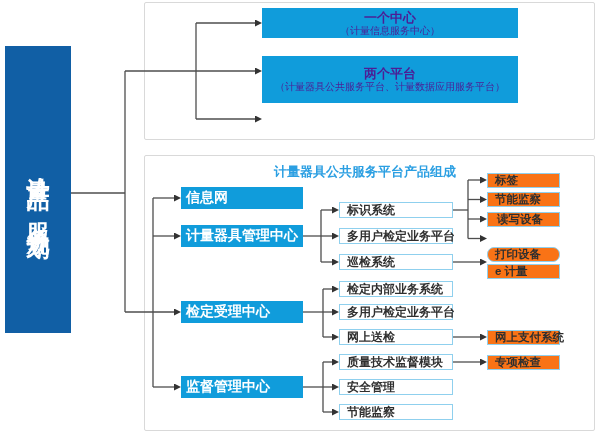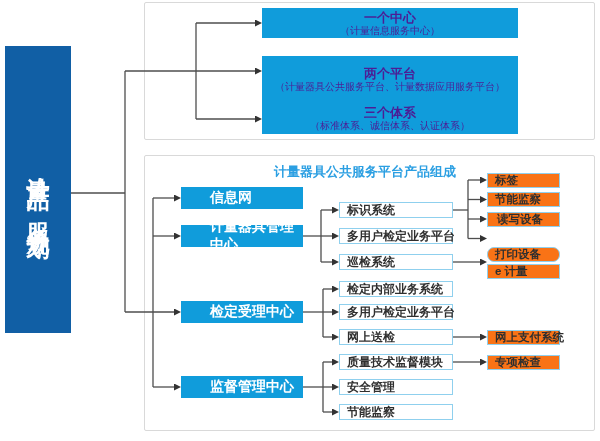--- a/index.html
+++ b/index.html
@@ -33,21 +33,21 @@
   }
   .topbox{
     position:absolute;left:262px;width:256px;background:var(--node_blue);color:#4c1d95;
     display:flex;flex-direction:column;align-items:center;justify-content:center;text-align:center;
   }
   .topbox .t{font-size:13px;font-weight:bold;line-height:15px;}
   .topbox .s{font-size:10px;line-height:12px;}
   .n1{
     position:absolute;left:181px;width:122px;height:22px;background:var(--node_blue);
     color:#ffffff;font-size:14px;font-weight:bold;display:flex;align-items:center;
-    padding-left:29px;box-sizing:border-box;
+    padding-left:5px;box-sizing:border-box;
   }
   .n2{
     position:absolute;left:339px;width:114px;height:16px;background:#ffffff;
     border:1px solid var(--box_border_blue);color:var(--text_dark);font-size:12px;font-weight:bold;
     display:flex;align-items:center;padding-left:7px;box-sizing:border-box;white-space:nowrap;
   }
   .n3{
     position:absolute;left:487px;width:73px;height:15px;background:#f97316;
     border:1px solid var(--box_border_blue);color:var(--text_dark);font-size:11.5px;font-weight:bold;
     display:flex;align-items:center;padding-left:7px;box-sizing:border-box;white-space:nowrap;
@@ -122,24 +122,20 @@
   <div class="panel-title">计量器具公共服务平台产品组成</div>
 
   <div class="topbox" style="top:8px;height:30px;">
     <span class="t">一个中心</span>
     <span class="s">（计量信息服务中心）</span>
   </div>
   <div class="topbox" style="top:56px;height:47px;">
     <span class="t">两个平台</span>
     <span class="s">（计量器具公共服务平台、计量数据应用服务平台）</span>
   </div>
-  <div class="topbox" style="top:103px;height:31px;">
-    <span class="t">三个体系</span>
-    <span class="s">（标准体系、诚信体系、认证体系）</span>
-  </div>
 
   <div class="n1" style="top:187px;">信息网</div>
   <div class="n1" style="top:225px;">计量器具管理中心</div>
   <div class="n1" style="top:301px;">检定受理中心</div>
   <div class="n1" style="top:376px;">监督管理中心</div>
 
   <div class="n2" style="top:202px;">标识系统</div>
   <div class="n2" style="top:228px;">多用户检定业务平台</div>
   <div class="n2" style="top:254px;">巡检系统</div>
   <div class="n2" style="top:281px;">检定内部业务系统</div>

